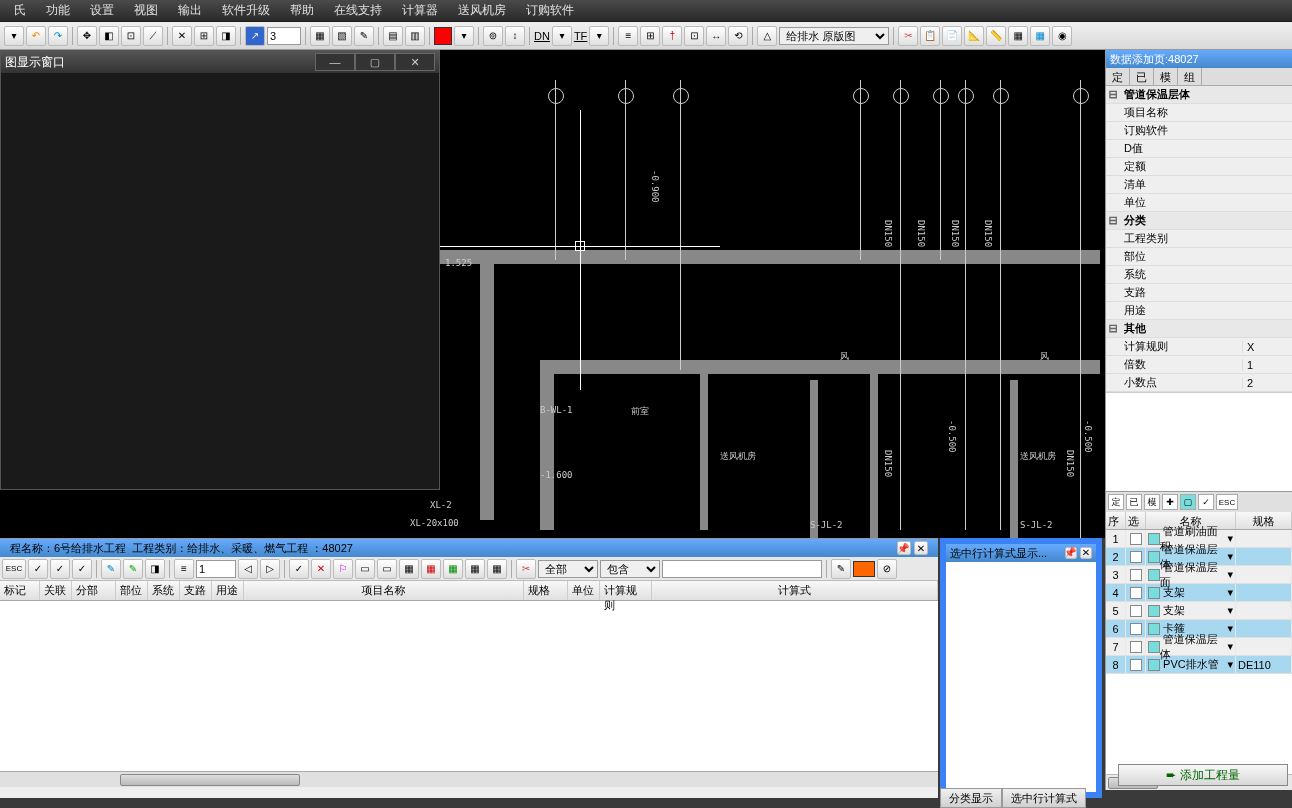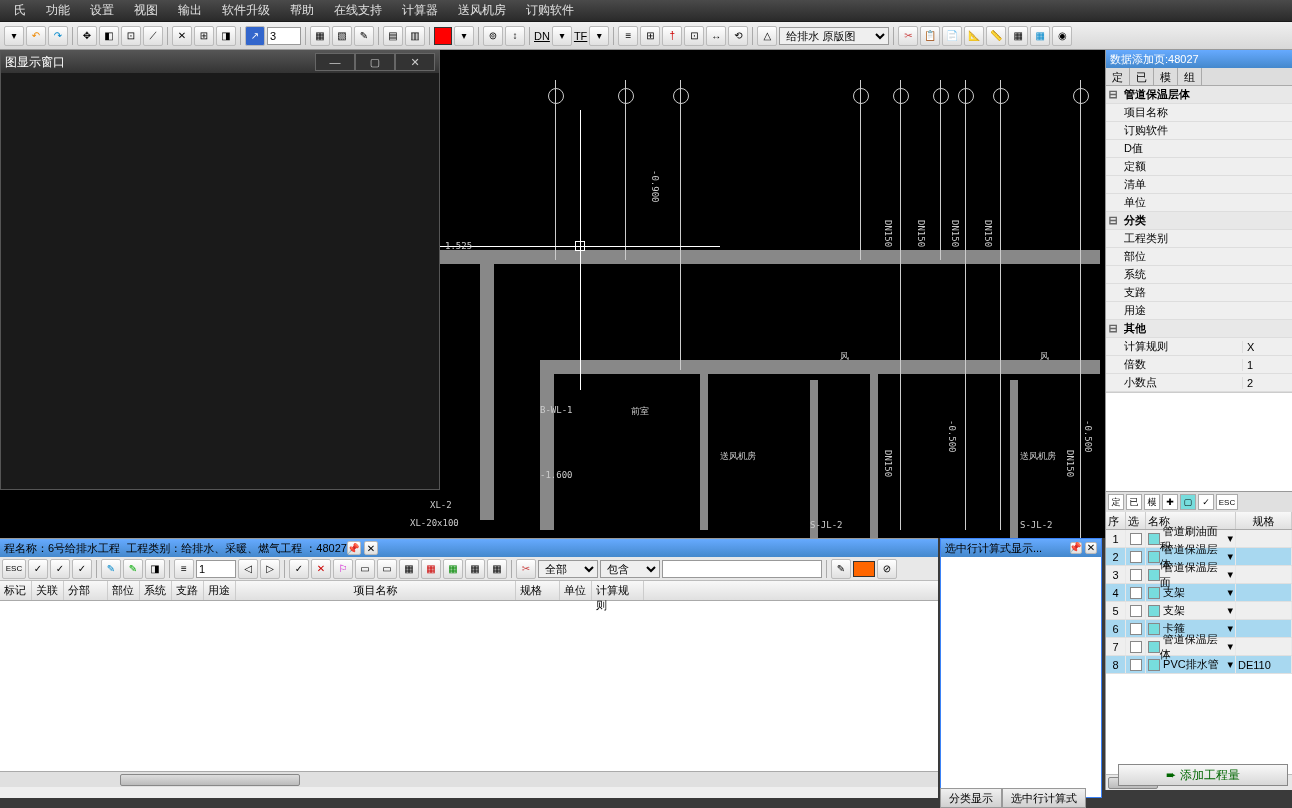--- a/index.html
+++ b/index.html
@@ -47,29 +47,29 @@
 .rp-list-tb .mini { width: 16px; height: 16px; border: 1px solid #aaa; background: #fff; font-size: 9px; display: flex; align-items: center; justify-content: center; }
 .rp-list-hdr { display: flex; height: 18px; background: linear-gradient(#f8f8f8,#e0e0e0); border-bottom: 1px solid #aaa; font-size: 11px; }
 .rp-list-hdr > div { border-right: 1px solid #ccc; padding: 2px; }
 .rp-list-row { display: flex; height: 18px; border-bottom: 1px solid #e0e0e0; font-size: 11px; align-items: center; }
 .rp-list-row.sel { background: #a8d8f0; }
 .rp-list-row > div { border-right: 1px solid #e8e8e8; padding: 0 2px; height: 100%; display: flex; align-items: center; }
 .cbox { width: 12px; height: 12px; border: 1px solid #888; background: #fff; display: inline-block; }
 .colbox { width: 12px; height: 12px; background: #7dd; border: 1px solid #888; display: inline-block; }
 
 .bottom-panel { position: absolute; left: 0; top: 538px; width: 938px; height: 260px; background: #efefef; border-top: 1px solid #999; }
-.bp-title { height: 18px; background: linear-gradient(#6af,#48c); color: #000; font-size: 11px; padding: 2px 4px; display: flex; justify-content: flex-start; }
+.bp-title { height: 18px; background: linear-gradient(#6af,#48c); color: #000; font-size: 11px; padding: 2px 10px; display: flex; justify-content: space-between; }
 .bp-tb { height: 24px; background: #e8e8e8; display: flex; align-items: center; gap: 2px; padding: 0 2px; border-bottom: 1px solid #bbb; overflow: hidden; }
 .bp-hdr { display: flex; height: 20px; background: linear-gradient(#f8f8f8,#e0e0e0); border-bottom: 1px solid #aaa; font-size: 11px; }
 .bp-hdr > div { border-right: 1px solid #ccc; padding: 2px 4px; }
 .bp-body { height: 170px; background: #fff; }
 .bp-scroll { height: 16px; background: #e0e0e0; border-top: 1px solid #aaa; position: relative; }
 .bp-thumb { position: absolute; left: 120px; width: 180px; top: 2px; height: 12px; background: linear-gradient(#ddd,#bbb); border: 1px solid #888; border-radius: 2px; }
 
-.side-panel { position: absolute; left: 940px; top: 538px; width: 162px; height: 260px; background: #fff; border: 1px solid #3b82f6; }
+.side-panel { position: absolute; left: 940px; top: 538px; width: 162px; height: 260px; background: #fff; border: 6px solid #3b82f6; }
 .sp-title { height: 18px; background: linear-gradient(#6af,#48c); color: #000; font-size: 11px; padding: 2px 4px; display: flex; justify-content: space-between; }
 
 .footer-tabs { position: absolute; left: 940px; bottom: 0; height: 20px; display: flex; font-size: 11px; }
 .ftab { padding: 2px 8px; background: linear-gradient(#f0f0f0,#d0d0d0); border: 1px solid #999; cursor: pointer; }
 
 .add-btn { position: absolute; right: 4px; bottom: 4px; width: 170px; height: 22px; background: linear-gradient(#f8f8f8,#d8d8d8); border: 1px solid #888; font-size: 12px; display: flex; align-items: center; justify-content: center; gap: 4px; color: #060; }
 .rp-hscroll { height: 16px; background: #e8e8e8; border-top: 1px solid #bbb; position: relative; }
 .rp-hscroll-thumb { position: absolute; left: 2px; width: 50px; top: 2px; height: 12px; background: linear-gradient(#ddd,#bbb); border: 1px solid #888; border-radius: 2px; }
 </style>
 </head>
@@ -191,21 +191,21 @@
     <span class="cad-txt" style="left:810px;top:470px">S-JL-2</span>
     <span class="cad-txt" style="left:1020px;top:470px">S-JL-2</span>
     <span class="cad-txt" style="left:883px;top:170px;writing-mode:vertical-rl">DN150</span>
     <span class="cad-txt" style="left:916px;top:170px;writing-mode:vertical-rl">DN150</span>
     <span class="cad-txt" style="left:950px;top:170px;writing-mode:vertical-rl">DN150</span>
     <span class="cad-txt" style="left:983px;top:170px;writing-mode:vertical-rl">DN150</span>
     <span class="cad-txt" style="left:883px;top:400px;writing-mode:vertical-rl">DN150</span>
     <span class="cad-txt" style="left:1065px;top:400px;writing-mode:vertical-rl">DN150</span>
     <span class="cad-txt" style="left:947px;top:370px;writing-mode:vertical-rl">-0.500</span>
     <span class="cad-txt" style="left:1083px;top:370px;writing-mode:vertical-rl">-0.500</span>
-    <span class="cad-txt" style="left:445px;top:191px">1.525</span>
+    <span class="cad-txt" style="left:445px;top:208px">1.525</span>
   </div>
 </div>
 
 <div class="floatwin">
   <div class="floatwin-title">
     <span>图显示窗口</span>
     <div class="floatwin-title-btns">
       <div class="winbtn">—</div>
       <div class="winbtn">▢</div>
       <div class="winbtn close">✕</div>
@@ -256,31 +256,32 @@
     <div class="tbtn" style="color:#c44">✂</div>
     <select class="tinput" style="width:60px"><option>全部</option></select>
     <select class="tinput" style="width:60px"><option>包含</option></select>
     <input class="tinput" style="width: 160px;">
     <div class="tsep"></div>
     <div class="tbtn">✎</div>
     <div class="colorsw" style="background:#f60;width:22px;height:16px"></div>
     <div class="tbtn">⊘</div>
   </div>
   <div class="bp-hdr">
-    <div style="width:32px">标记</div>
+    <div style="width:40px">标记</div>
     <div style="width:32px">关联</div>
     <div style="width:44px">分部</div>
     <div style="width:32px">部位</div>
     <div style="width:32px">系统</div>
     <div style="width:32px">支路</div>
     <div style="width:32px">用途</div>
     <div style="width:280px;text-align:center">项目名称</div>
     <div style="width:44px">规格</div>
     <div style="width:32px">单位</div>
     <div style="width:52px">计算规则</div>
+    <div style="flex:1;text-align:center">计算式</div>
   </div>
   <div class="bp-body"></div>
   <div class="bp-scroll">
       <div class="bp-thumb"></div>
     </div>
 </div>
 
 <div class="side-panel">
   <div class="sp-title">
     <span>选中行计算式显示...</span>
@@ -392,21 +393,21 @@
       <div class="mini">已</div>
       <div class="mini">模</div>
       <div class="mini">✚</div>
       <div class="mini" style="background:#7dd">▢</div>
       <div class="mini">✓</div>
       <div class="mini" style="width:22px;font-size:8px">ESC</div>
     </div>
     <div class="rp-list-hdr">
       <div style="width:20px">序</div>
       <div style="width:20px">选</div>
-      <div style="width:90px;text-align:left">名称</div>
+      <div style="width:90px;text-align:center">名称</div>
       <div style="flex:1;text-align:center">规格</div>
     </div>
     <div id="rp-list-body">
         <div class="rp-list-row">
           <div style="width:20px;justify-content:center">1</div>
           <div style="width:20px;justify-content:center">
             <span class="cbox"></span>
           </div>
           <div style="width:90px"><span class="colbox"></span>&nbsp;管道刷油面积<span style="margin-left:auto">▾</span></div>
           <div style="flex:1"></div>

